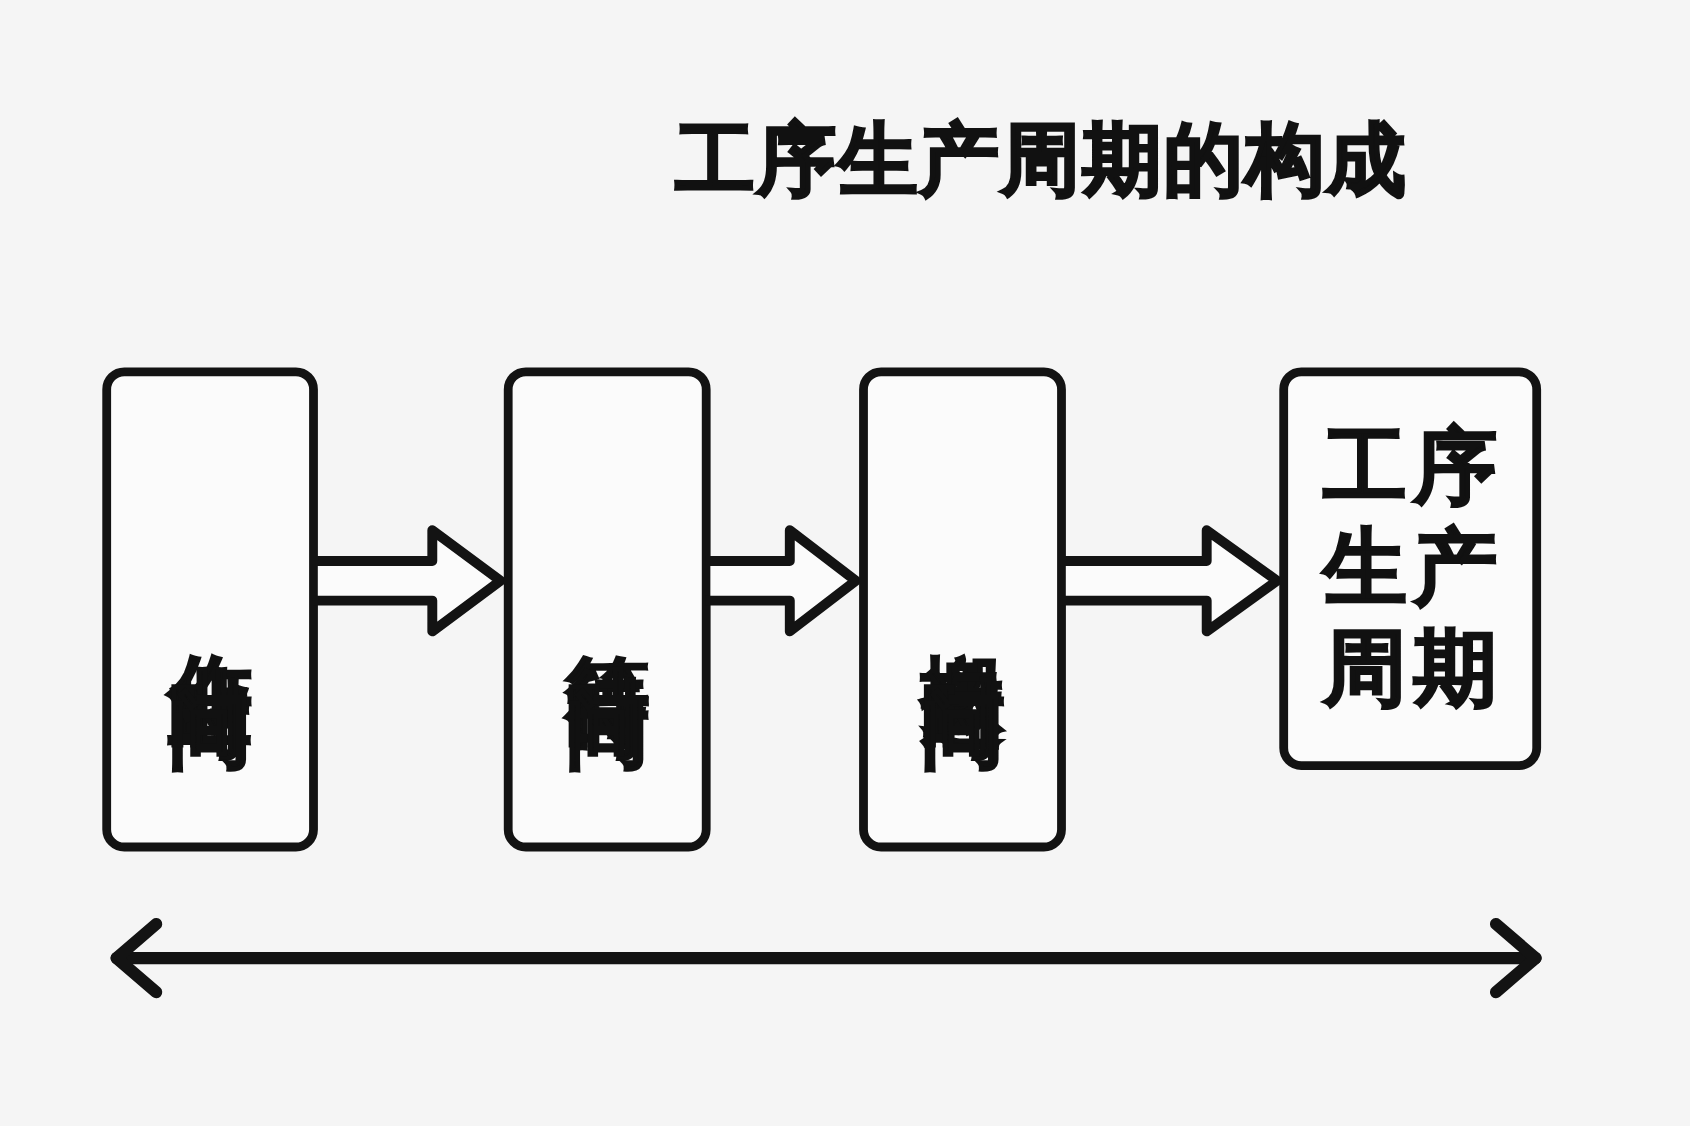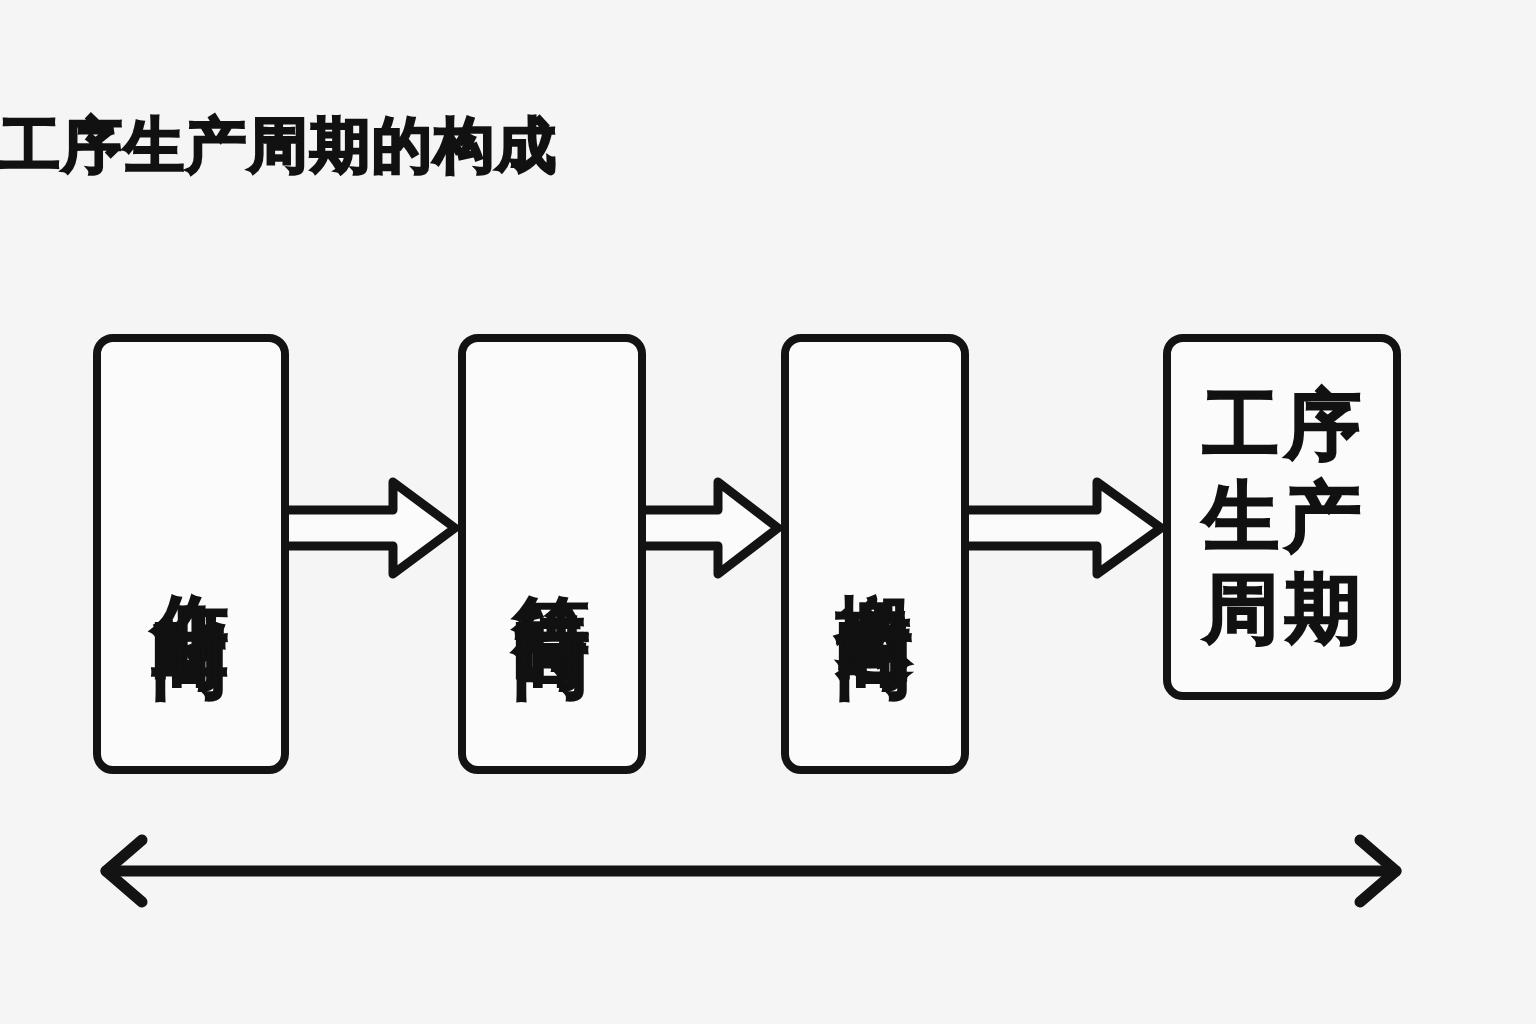--- a/index.html
+++ b/index.html
@@ -20,22 +20,22 @@
     height: 1024px;
     background: #f5f5f5;
   }
 
   
   .diagram-title {
     position: absolute;
     left: 0;
     top: 96px;
     width: 1280px;
-    text-align: left;
-    font-size: 60px;
+    text-align: right;
+    font-size: 72px;
     line-height: 100px;
     font-weight: 700;
     letter-spacing: 2px;
     color: #111111;
     white-space: nowrap;
     -webkit-text-stroke: 2.5px #111111;
   }
 
   
   .stage-box {

